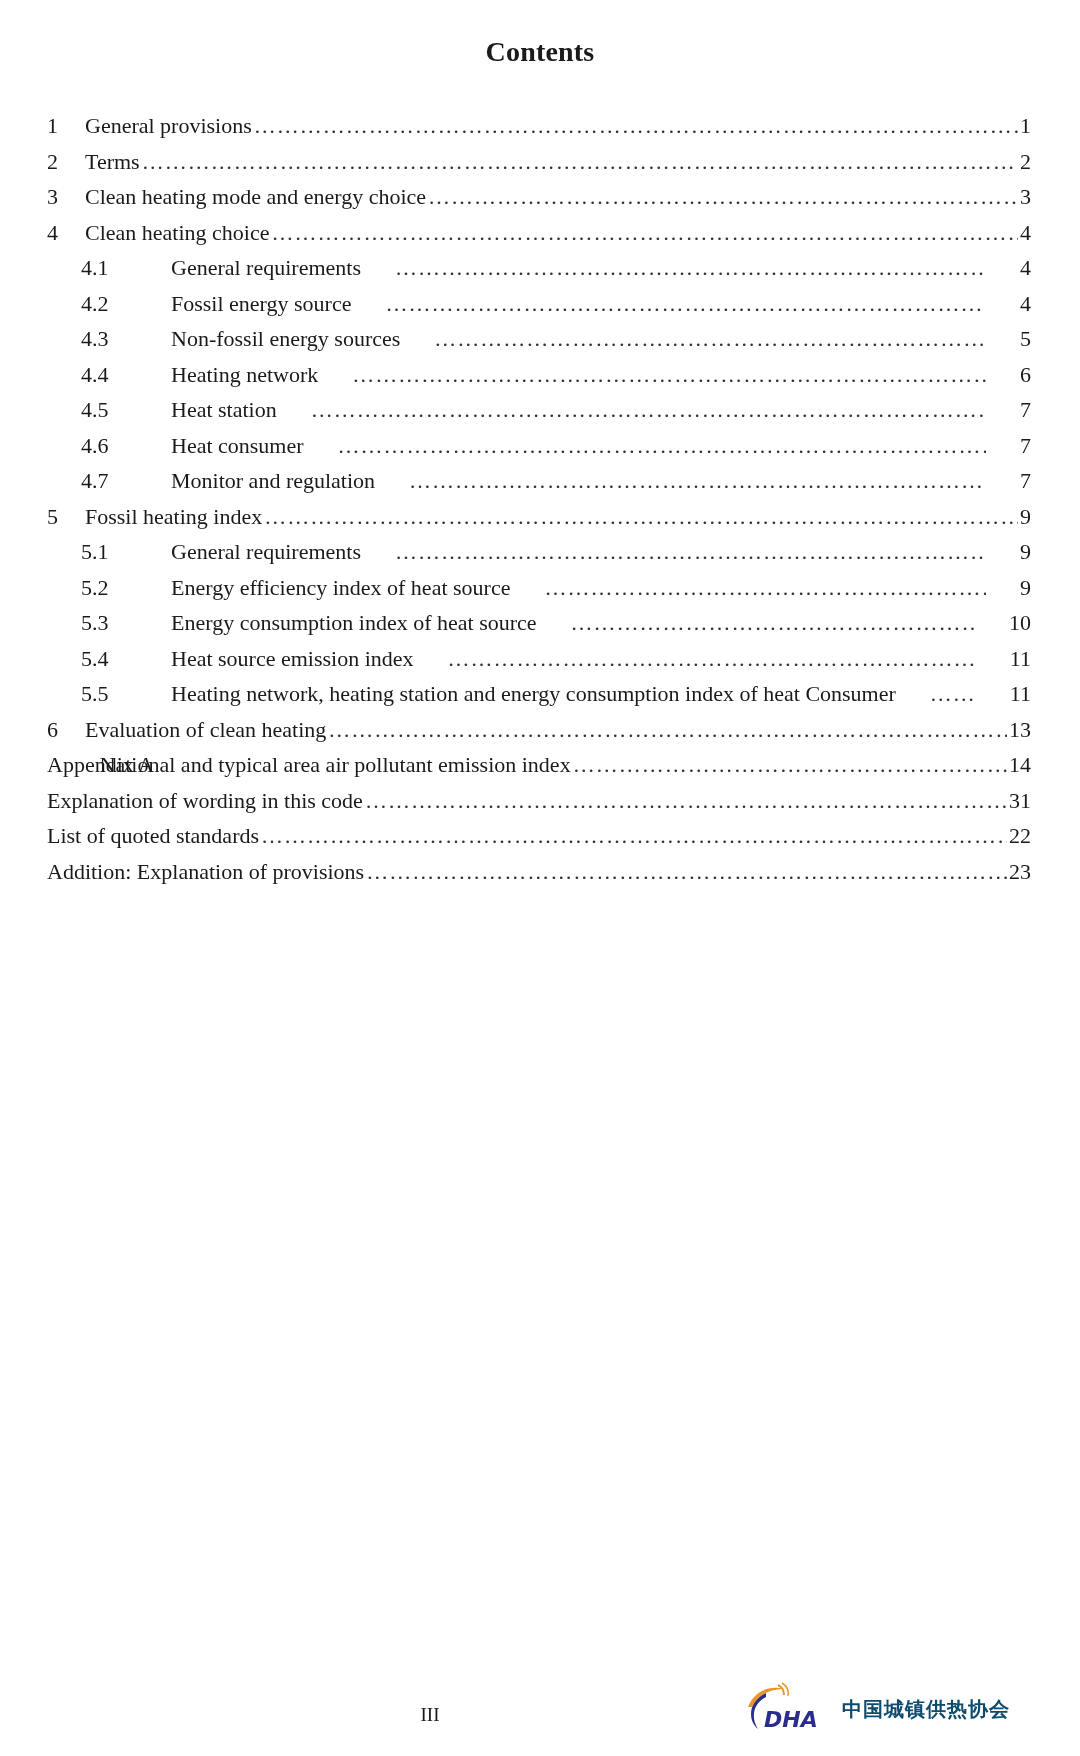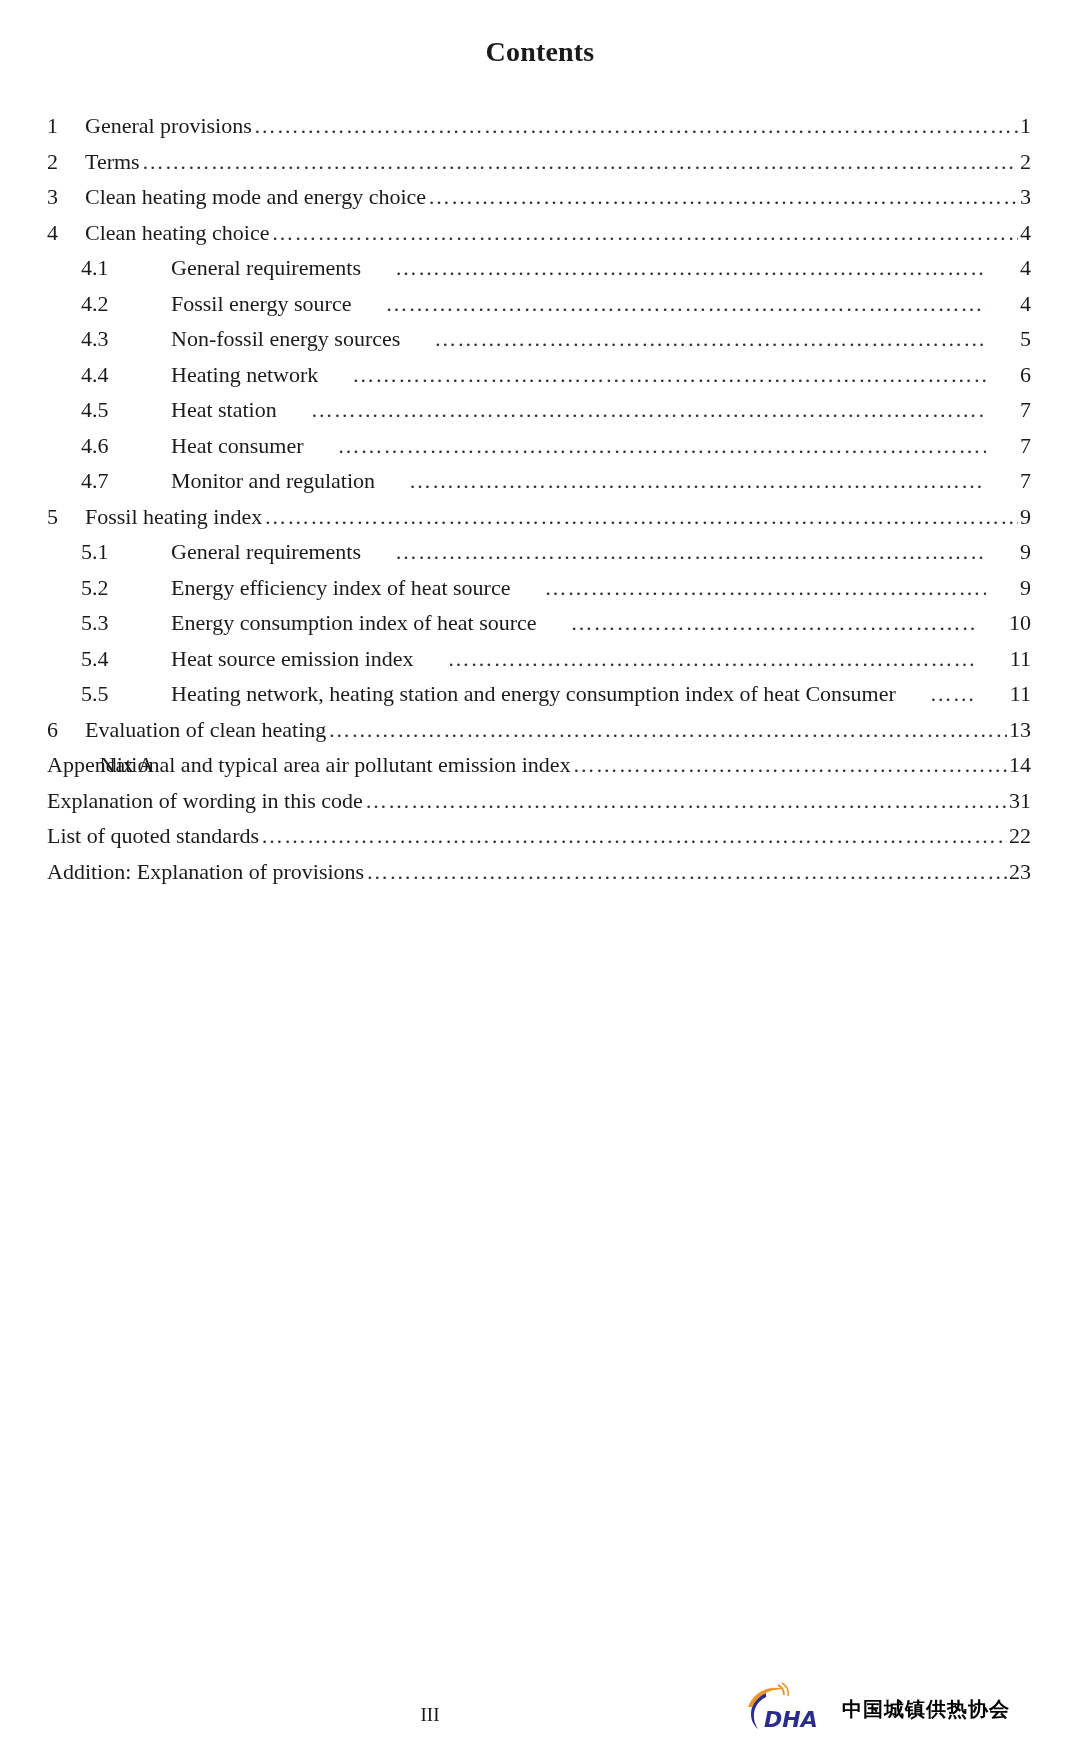--- a/index.html
+++ b/index.html
@@ -16,21 +16,21 @@
   .row.app .num { min-width: 0; margin-right: 22px; }
   .label { flex: 0 0 auto; }
   .dots { flex: 1 1 auto; overflow: hidden; margin: 0 2px; color: #333; letter-spacing: 1px; }
   .dots::before { content: "………………………………………………………………………………………………………………………………………………………………………………"; }
   .page { flex: 0 0 auto; text-align: right; }
   .footer-page { position: absolute; top: 1704px; left: 0; width: 860px; text-align: center;
                  font-size: 19px; }
   .logo { position: absolute; left: 740px; top: 1680px; height: 58px; display: flex; align-items: center; }
   .logo svg { display: block; }
   .logo-text { font-family: "DejaVu Sans", sans-serif; font-weight: bold; font-size: 20px;
-               color: #000000; margin-left: 10px; letter-spacing: 1px; }
+               color: #0c4a6e; margin-left: 10px; letter-spacing: 1px; }
 </style>
 </head>
 <body>
 
 <div class="title">Contents</div>
 
 <div class="toc" id="toc">
     <div class="row">
       <span class="num">1</span>
       <span class="label">General provisions</span>

